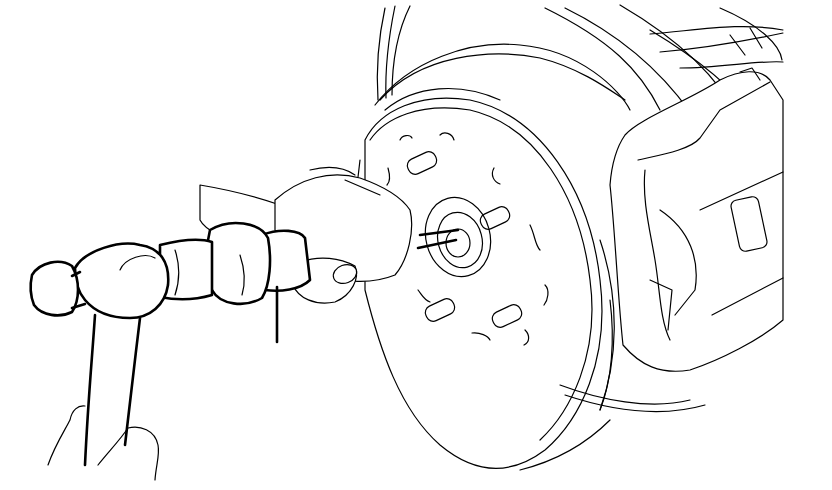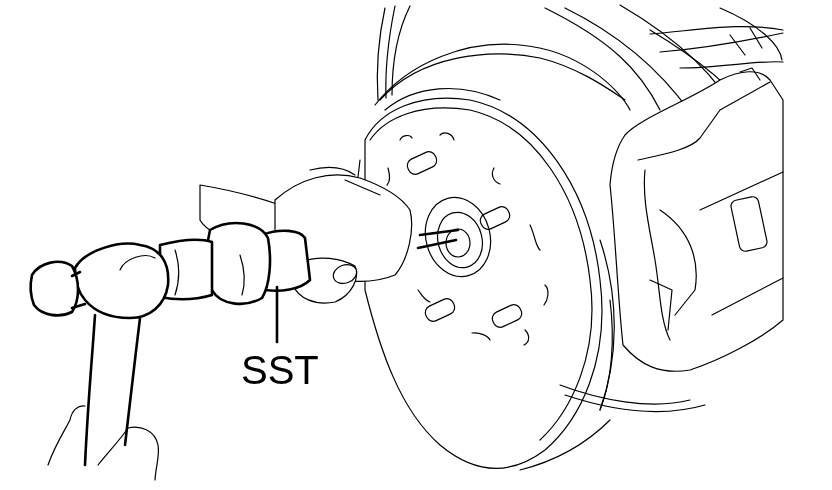--- a/index.html
+++ b/index.html
@@ -114,14 +114,13 @@
       <rect class="thin" x="735" y="198" width="28" height="52" rx="6" transform="rotate(-12 749 224)"></rect>
       <path class="thin" d="M740 72 L752 68 L760 80"></path>
     </g>
 
     <g>
       <path class="thin" d="M560 385 C600 400 650 410 690 400"></path>
       <path class="thin" d="M565 395 C610 410 660 418 705 405"></path>
     </g>
   </svg>
 
-  <div class="label">SST</div>
 </div>
 
 </body></html>

